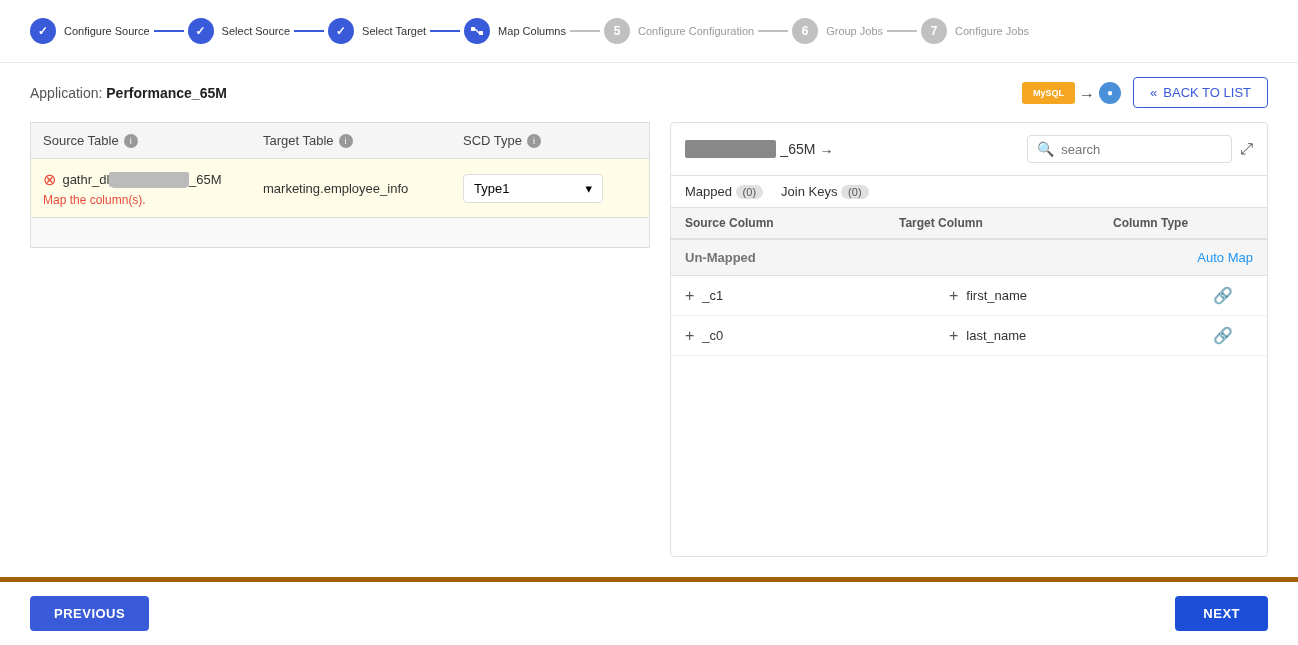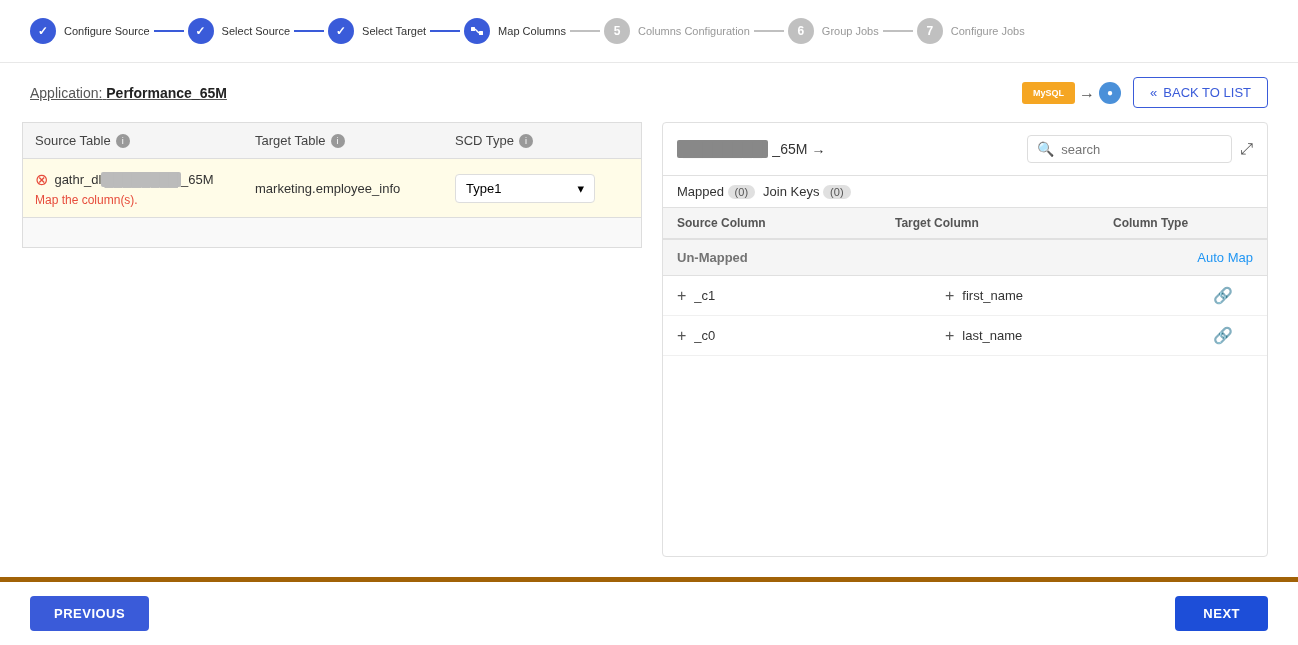--- a/index.html
+++ b/index.html
@@ -72,21 +72,20 @@
     .top-bar {
       display: flex;
       align-items: center;
       justify-content: space-between;
       padding: 14px 30px;
       background: #fff;
     }
     .app-label {
       font-size: 14px;
       color: #555;
-      text-decoration: underline;
     }
     .app-label strong {
       color: #222;
       font-weight: 600;
     }
     .top-bar-right {
       display: flex;
       align-items: center;
       gap: 12px;
     }
@@ -133,21 +132,21 @@
       font-weight: 500;
       display: flex;
       align-items: center;
       gap: 6px;
     }
 
     
     .content {
       display: flex;
       flex: 1;
-      padding: 0 30px 20px 22px;
+      padding: 0 30px 20px 30px;
       gap: 20px;
     }
 
     
     .left-panel {
       flex: 0 0 620px;
       background: #fff;
     }
     .table-header {
       display: grid;
@@ -283,21 +282,21 @@
       font-size: 14px;
     }
     .expand-icon {
       color: #555;
       font-size: 16px;
       cursor: pointer;
     }
     .mapped-bar {
       display: flex;
       align-items: center;
-      gap: 8px;
+      gap: 18px;
       padding: 8px 14px;
       border-bottom: 1px solid #e0e0e0;
       font-size: 13px;
       color: #444;
     }
     .mapped-tab {
       cursor: pointer;
       color: #333;
       font-weight: 500;
     }
@@ -451,21 +450,21 @@
           <rect x="9" y="7" width="4" height="4" rx="0.5" fill="white"></rect>
           <line x1="5" y1="5" x2="9" y2="9" stroke="white" stroke-width="1.5"></line>
         </svg>
       </div>
       <span class="step-label">Map Columns</span>
     </div>
     <div class="step-connector"></div>
 
     <div class="step">
       <div class="step-circle inactive">5</div>
-      <span class="step-label inactive">Columns Configuration</span>
+      <span class="step-label inactive">Configure Configuration</span>
     </div>
     <div class="step-connector"></div>
 
     <div class="step">
       <div class="step-circle inactive">6</div>
       <span class="step-label inactive">Group Jobs</span>
     </div>
     <div class="step-connector"></div>
 
     <div class="step">

